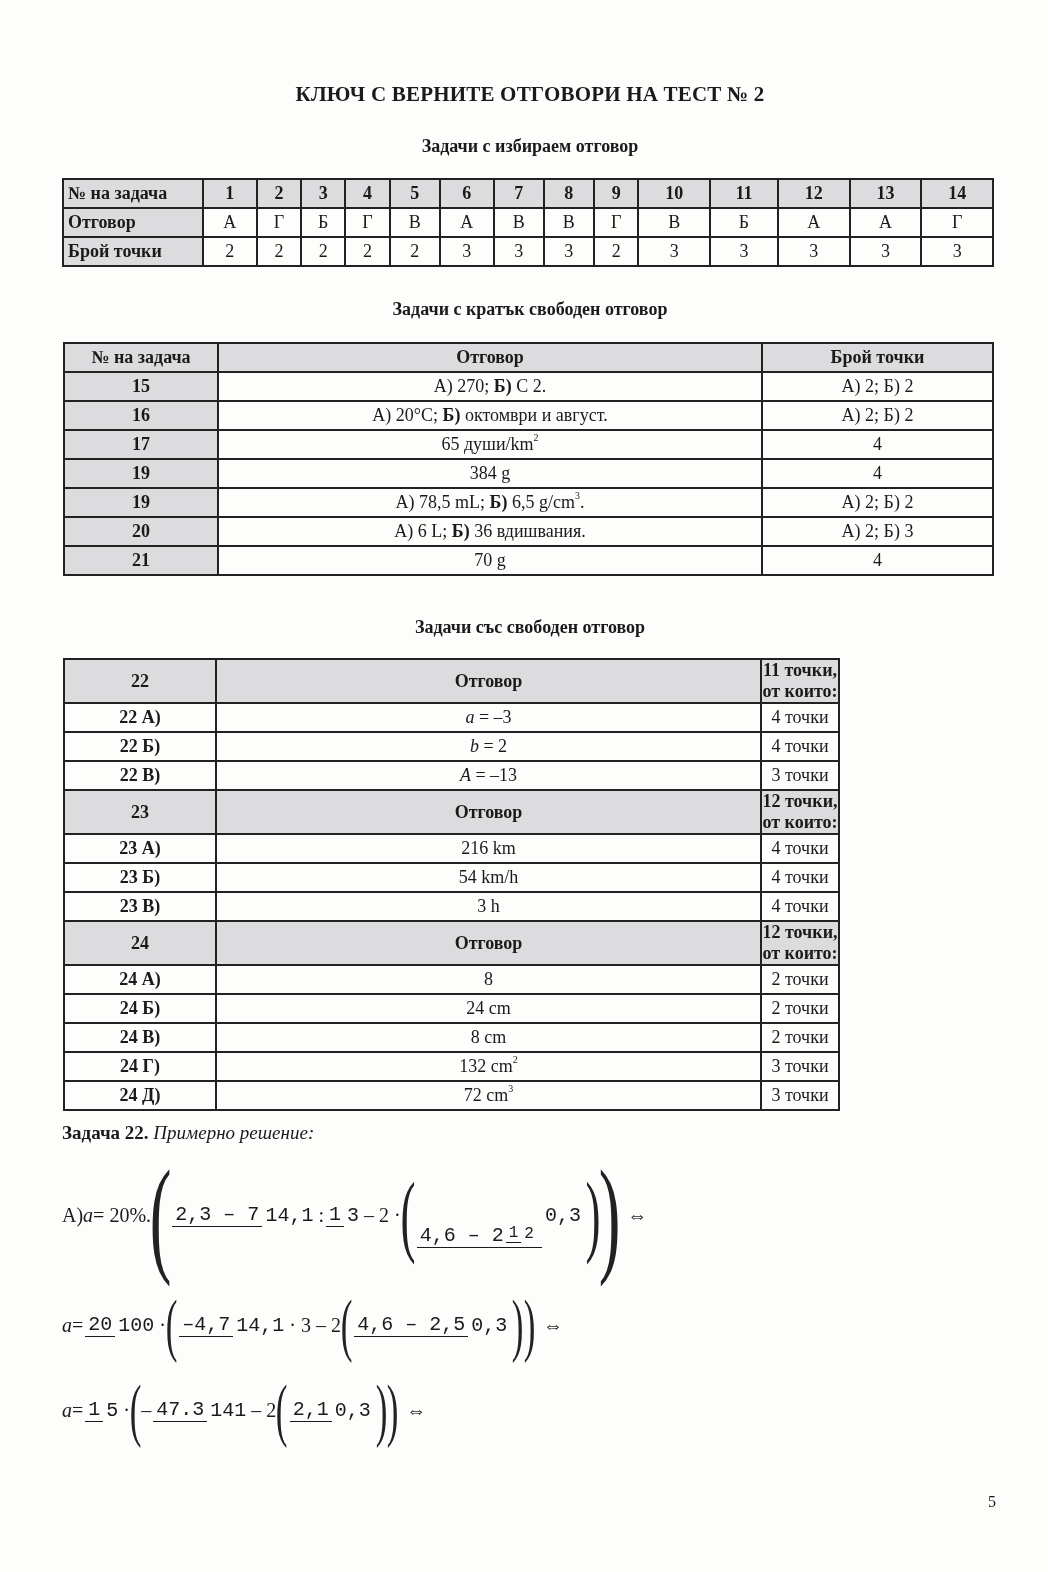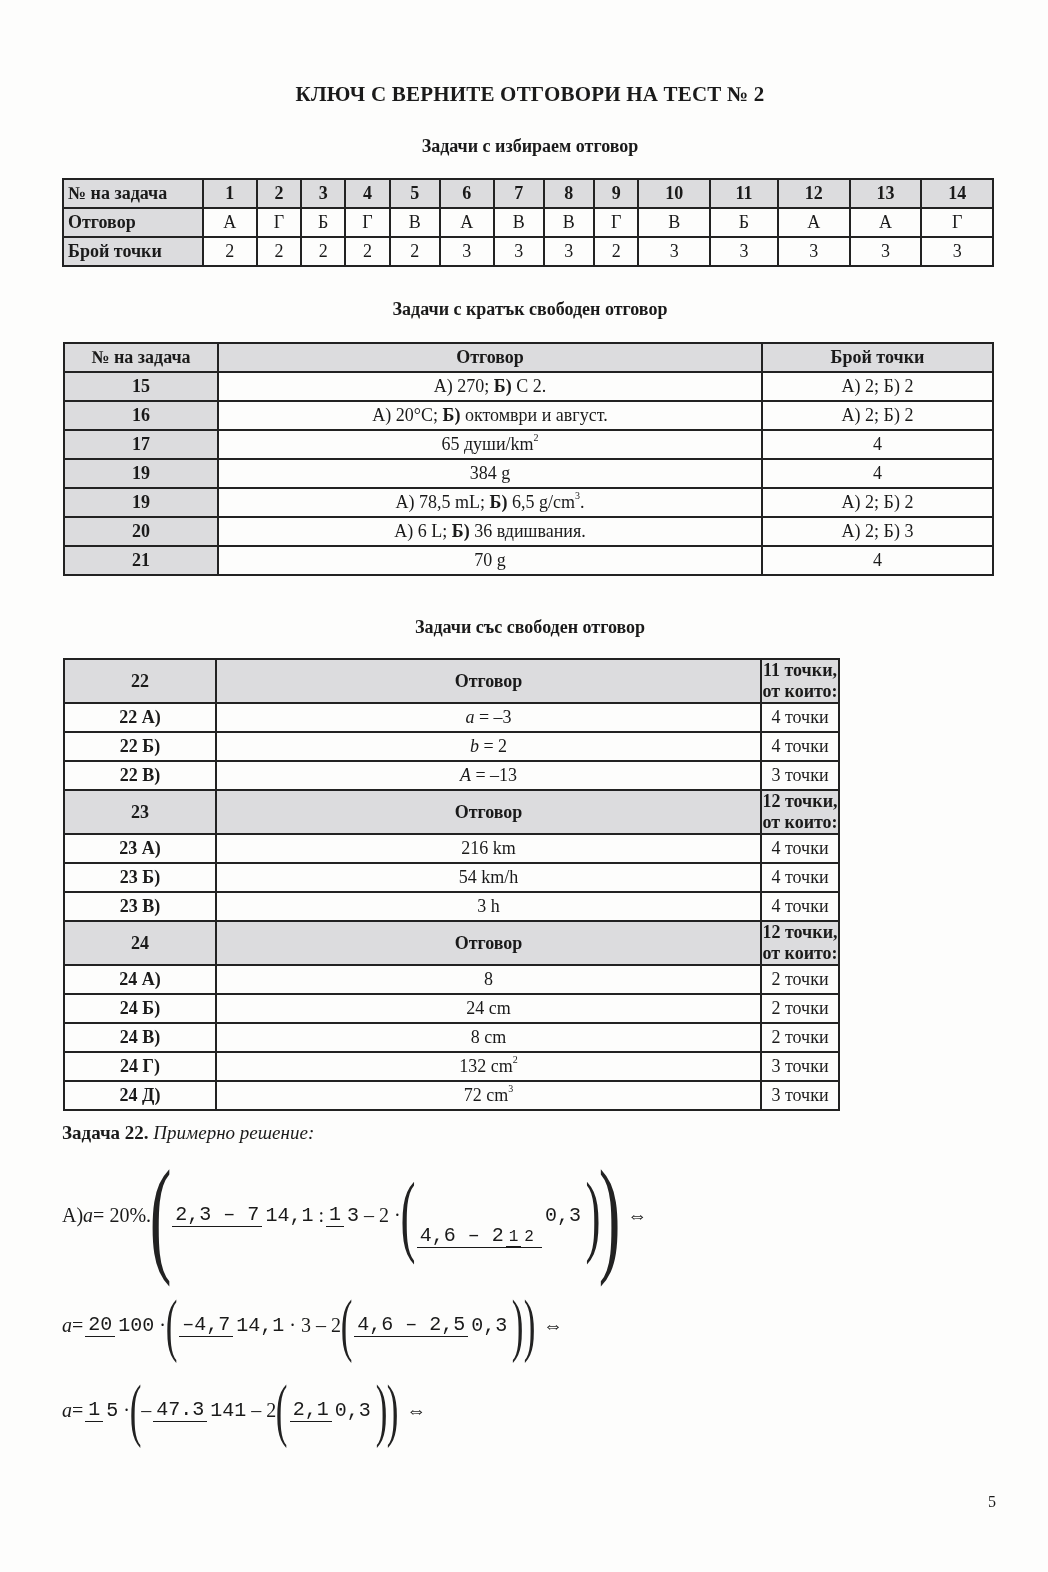--- a/index.html
+++ b/index.html
@@ -43,21 +43,21 @@
 
   .eq { position: absolute; left: 62px; font-size: 20px; display: flex; align-items: center; }
   .frac { display: inline-flex; flex-direction: row; align-items: center; margin: 0 2px; vertical-align: middle; font-family: Liberation Mono, monospace; }
   .frac .num { border-bottom: 1.5px solid #1a1a1a; padding: 0 3px; line-height: 1.15; }
   .frac .den { padding: 0 3px; line-height: 1.15; }
   .paren { font-weight: 100; transform: scaleX(0.5); display: inline-block; color: #222; }
   .big1 { font-size: 130px; line-height: 1; margin: 0 -12px; }
   .big2 { font-size: 90px; line-height: 1; margin: 0 -8px; }
   .big3 { font-size: 70px; line-height: 1; margin: 0 -6px; }
   .arrow { margin-left: 8px; font-size: 20px; }
-  .mixed { display: inline-flex; align-items: flex-end; margin-top: 42px; }
+  .mixed { display: inline-flex; align-items: flex-start; margin-top: 42px; }
   .mixed .frac { font-size: 16px; }
   .page-num { position: absolute; top: 1493px; left: 988px; font-size: 16px; }
 </style>
 </head>
 <body>
 
 <div class="page-title">КЛЮЧ С ВЕРНИТЕ ОТГОВОРИ НА ТЕСТ № 2</div>
 
 <div class="section-title" style="top:136px;">Задачи с избираем отговор</div>
 <table id="t1">

